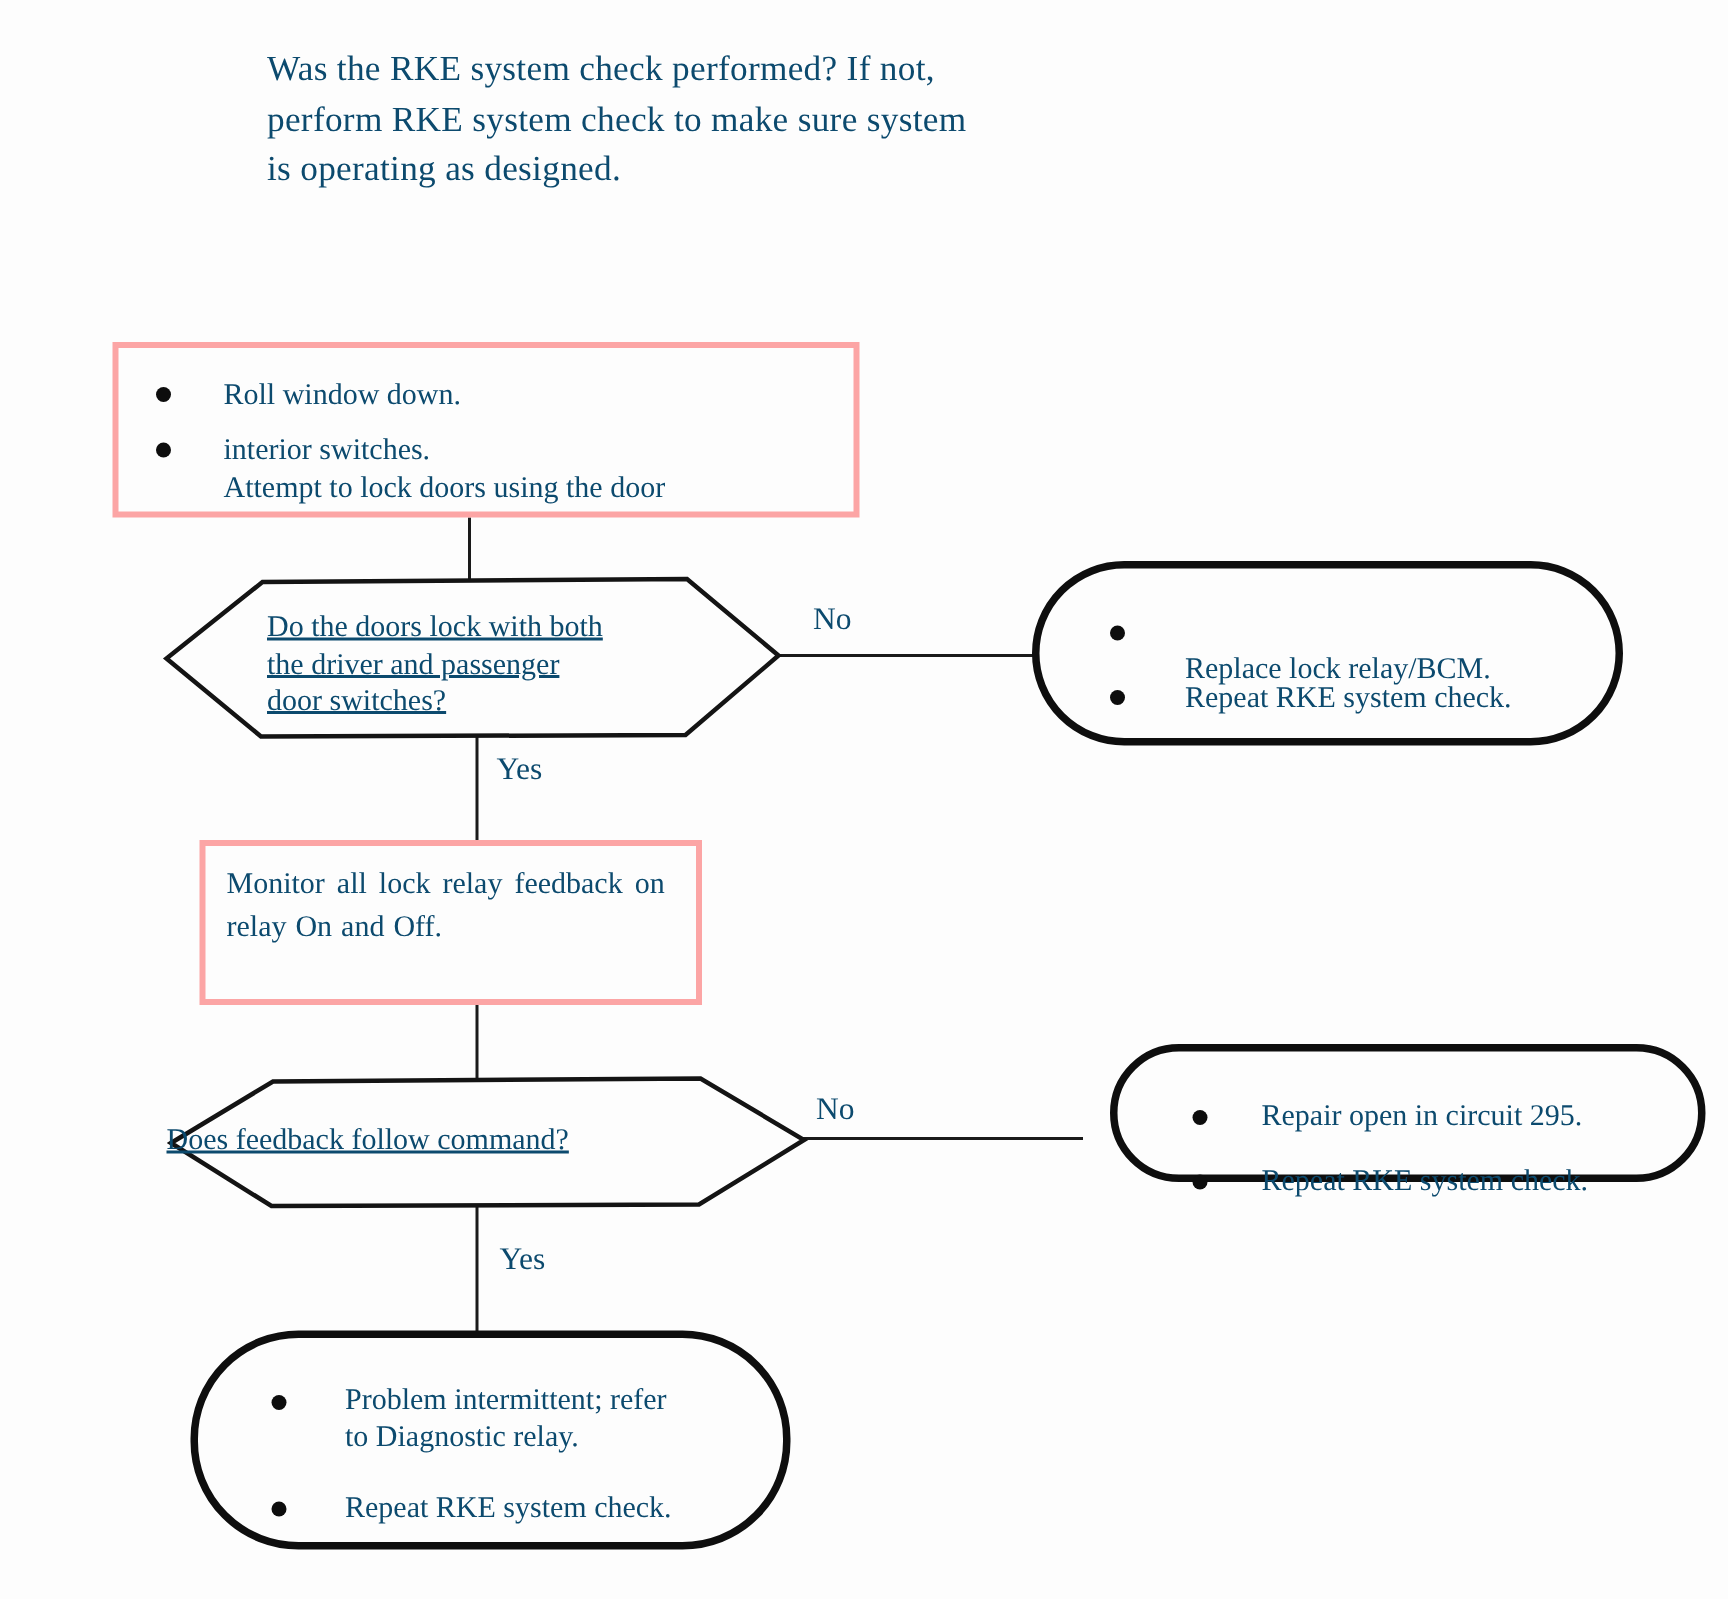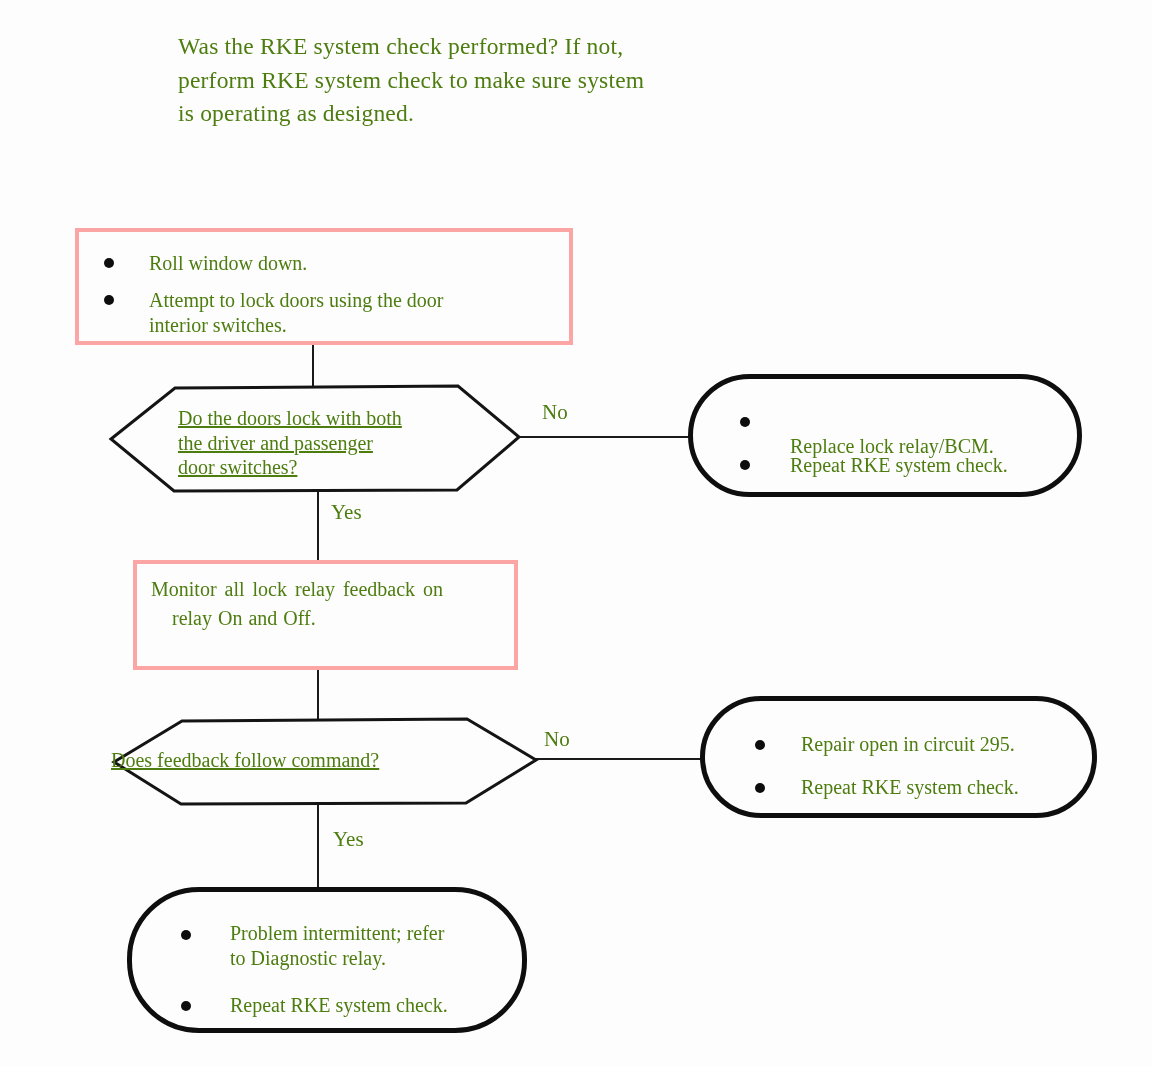--- a/index.html
+++ b/index.html
@@ -1,34 +1,34 @@
 <!DOCTYPE html>
 <html><head>
 <meta charset="utf-8">
 <style>
   html,body { margin:0; padding:0; background:#ffffff; }
   .stage {
     position:relative; width:1152px; height:1066px;
     background:#fdfdfd; overflow:hidden;
-    font-family:"Liberation Serif", serif; color:#4d7c0f;
+    font-family:"Liberation Serif", serif; color:#0c4a6e;
   }
   .intro { position:absolute; left:178px; top:30px; font-size:23.5px; line-height:33.5px; letter-spacing:0.2px; }
   .rect   { position:absolute; box-sizing:border-box; border:4px solid #fca5a5; background:#fdfdfd; }
   .stadium{ position:absolute; box-sizing:border-box; border:5px solid #0e0e0e; background:#fdfdfd; }
   .hexwrap{ position:absolute; }
   .hexwrap svg { display:block; }
   .vline { position:absolute; width:2px; background:#1a1a1a; }
   .hline { position:absolute; height:2px; background:#1a1a1a; }
   .lbl   { position:absolute; font-size:21px; line-height:22px; }
   .btxt  { position:absolute; font-size:20px; line-height:25px; }
   .bullet{ position:absolute; width:10px; height:10px; border-radius:50%; background:#0d0d0d; }
   .pline { font-size:20px; line-height:28.5px; white-space:nowrap; }
   .ws-a { word-spacing:3px; }
   .ws-b { word-spacing:7px; }
-  .ws-c { word-spacing:1px;margin-left:21px; }
+  .ws-c { word-spacing:1px; }
   .hextxt { position:absolute; font-size:20px; line-height:24.5px;text-decoration:underline; }
   .center { text-align:left; left:0; width:100%; }
   .nowrap { white-space:nowrap; }
 </style>
 </head>
 <body>
 
 <div class="stage">
 
   <div class="intro">
@@ -42,22 +42,22 @@
   <div class="hline" style="left:519px; top:436px; width:173px;"></div>
   <div class="vline" style="left:317px; top:668px; height:52px;"></div>
   <div class="hline" style="left:535px; top:758px; width:187px;"></div>
   <div class="vline" style="left:317px; top:803px; height:87px;"></div>
 
   <div class="rect" style="left:75px; top:228px; width:498px; height:117px;">
     <span class="bullet" style="left:25px; top:26px;"></span>
     <div class="btxt nowrap" style="left:70px; top:19px;">Roll window down.</div>
     <span class="bullet" style="left:25px; top:63px;"></span>
     <div class="btxt" style="left:70px; top:56px; width:380px;">
+      <div>interior switches.</div>
       <div>Attempt to lock doors using the door</div>
-      <div>interior switches.</div>
     </div>
   </div>
 
   <div class="hexwrap" style="left:108px; top:383px;">
     <svg width="414" height="111" viewBox="0 0 414 111">
       <polygon points="3,56 67,5 350,3 411,54 349,107 66,108" fill="#fdfdfd" stroke="#141414" stroke-width="3"></polygon>
     </svg>
     <div class="hextxt" style="left:70px; top:23px;">
       <div>Do the doors lock with both</div>
       <div>the driver and passenger</div>
@@ -67,37 +67,37 @@
   <div class="lbl" style="left:542px; top:401px;">No</div>
   <div class="lbl" style="left:331px; top:501px;">Yes</div>
 
   <div class="stadium" style="left:688px; top:374px; width:394px; height:123px; border-radius:62px;">
     <span class="bullet" style="left:47px; top:38px;"></span>
     <div class="btxt nowrap" style="left:97px; top:31px;margin-top:24px;">Replace lock relay/BCM.</div>
     <span class="bullet" style="left:47px; top:81px;"></span>
     <div class="btxt nowrap" style="left:97px; top:74px;">Repeat RKE system check.</div>
   </div>
 
-  <div class="rect" style="left:133px; top:560px; width:385px; height:110px;">
+  <div class="rect" style="left:133px; top:560px; width:335px; height:110px;">
     <div style="position:absolute; left:14px; top:11px;">
       <div class="pline ws-a">Monitor all lock relay feedback on</div>
       <div class="pline ws-c">relay On and Off.</div>
     </div>
   </div>
 
   <div class="hexwrap" style="left:111px; top:716px;">
     <svg width="428" height="92" viewBox="0 0 428 92">
       <polygon points="3,46 71,5 356,3 425,44 355,87 70,88" fill="#fdfdfd" stroke="#141414" stroke-width="3"></polygon>
     </svg>
     <div class="hextxt center nowrap" style="top:32px;">Does feedback follow command?</div>
   </div>
   <div class="lbl" style="left:544px; top:728px;">No</div>
   <div class="lbl" style="left:333px; top:828px;">Yes</div>
 
-  <div class="stadium" style="left:700px; top:696px; width:397px; height:122px; border-radius:61px;">
+  <div class="stadium" style="left:740px; top:696px; width:397px; height:92px; border-radius:61px;">
     <span class="bullet" style="left:50px; top:39px;"></span>
     <div class="btxt nowrap" style="left:96px; top:31px;">Repair open in circuit 295.</div>
     <span class="bullet" style="left:50px; top:82px;"></span>
     <div class="btxt nowrap" style="left:96px; top:74px;">Repeat RKE system check.</div>
   </div>
 
   <div class="stadium" style="left:127px; top:887px; width:400px; height:146px; border-radius:72px;">
     <span class="bullet" style="left:49px; top:38px;"></span>
     <div class="btxt" style="left:98px; top:29px; width:280px;">
       <div>Problem intermittent; refer</div>

